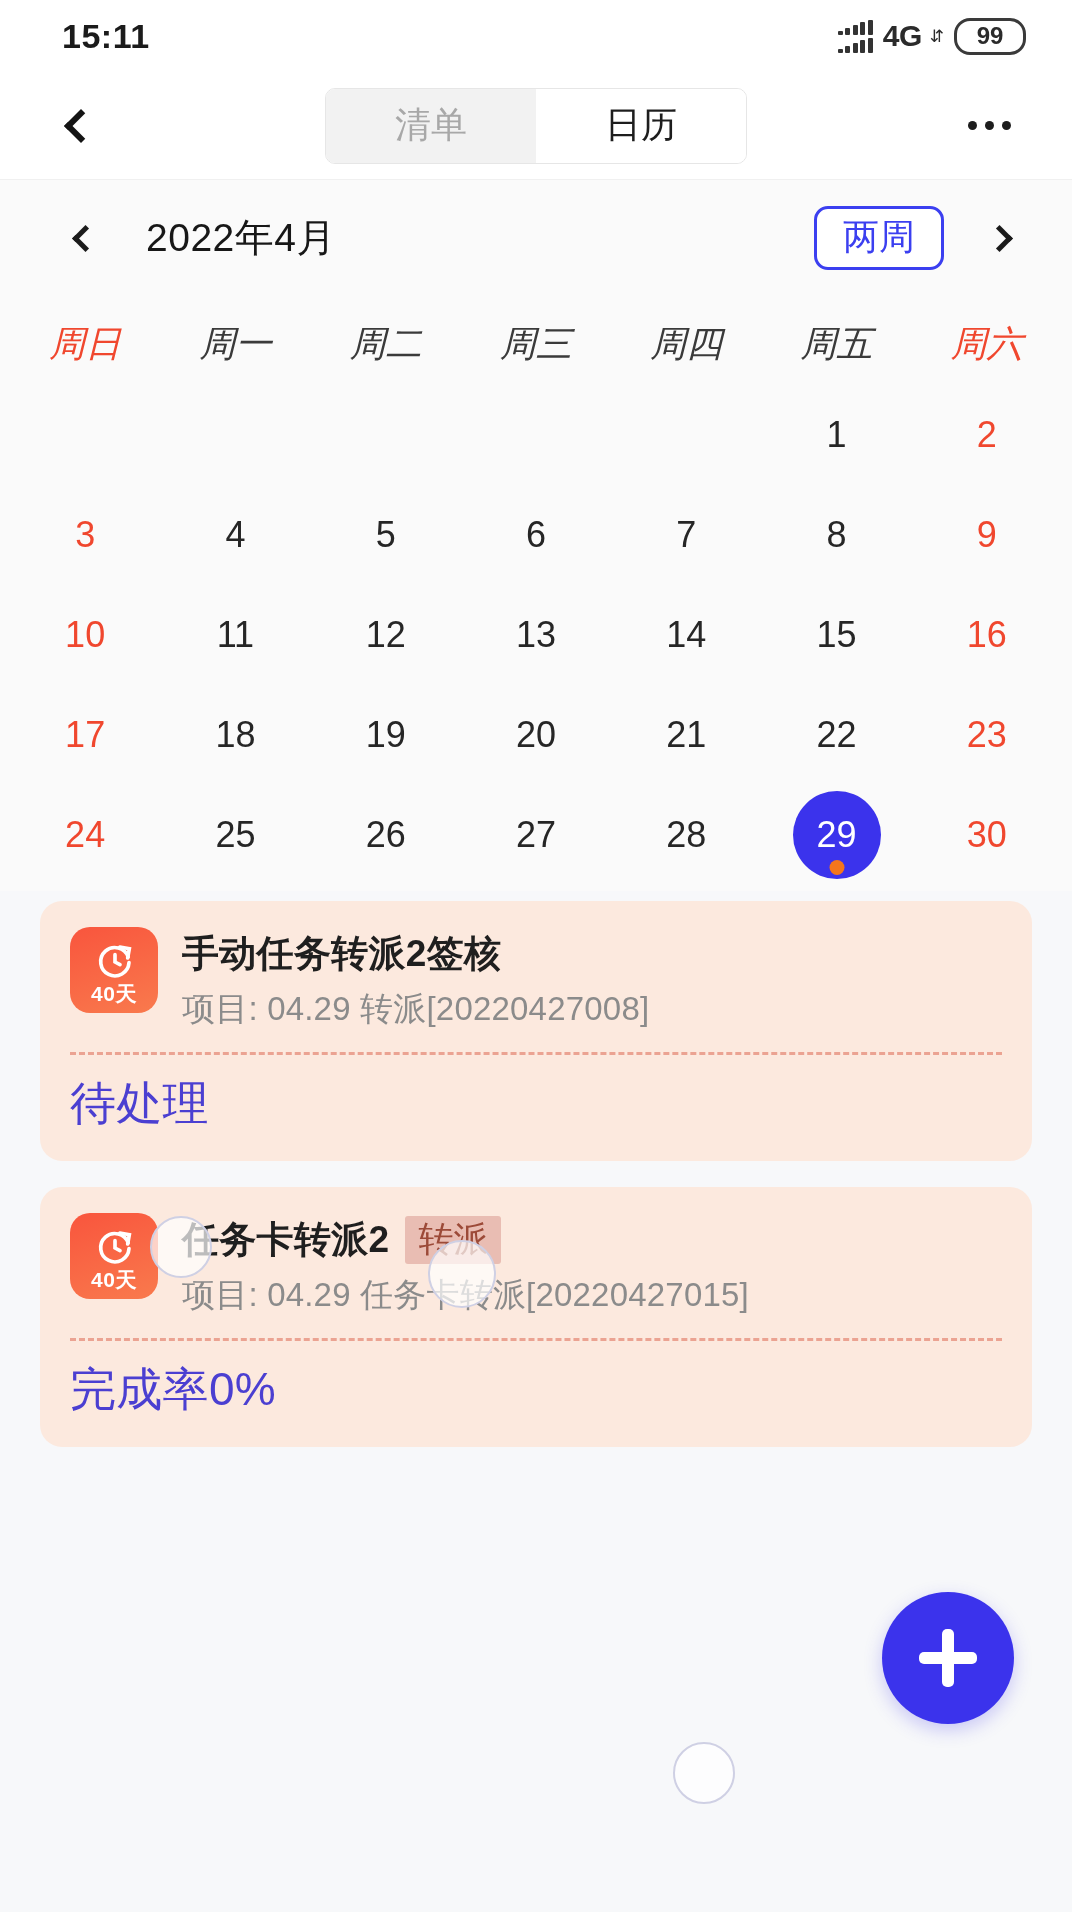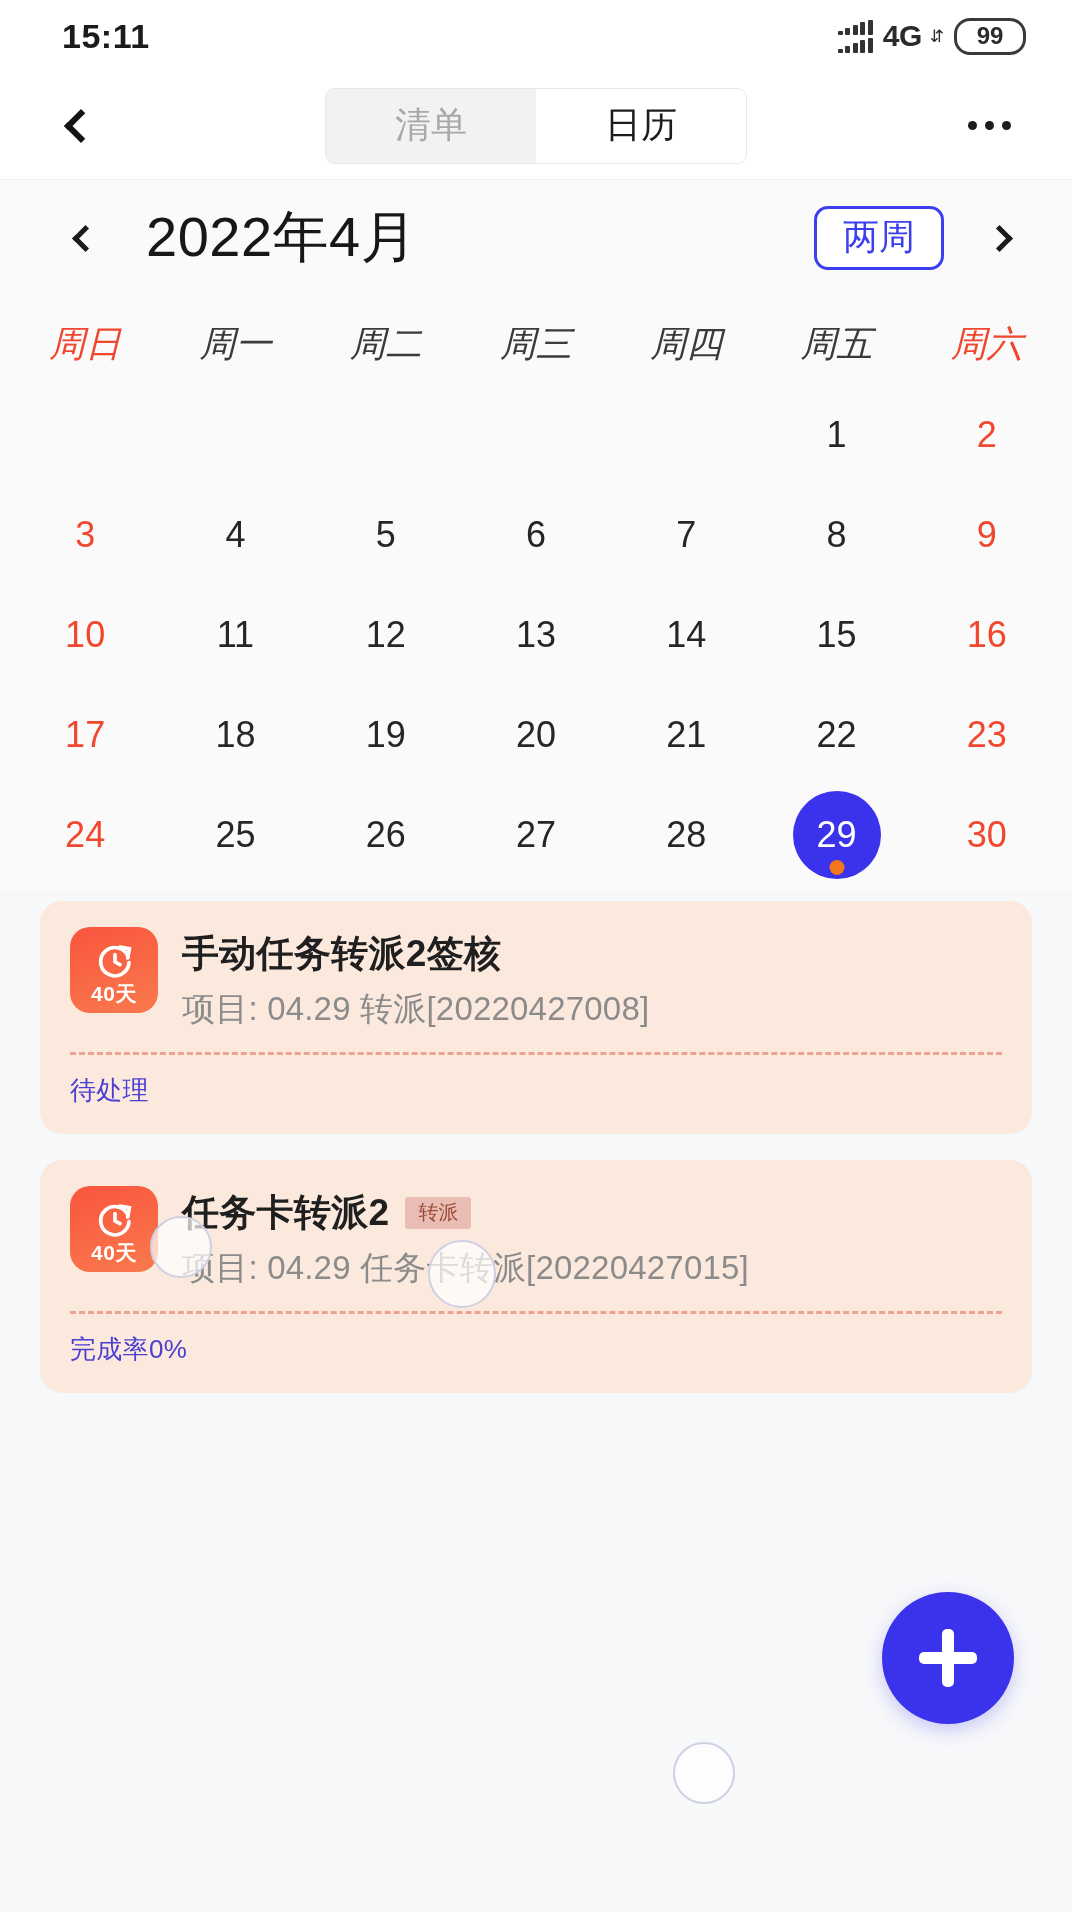--- a/index.html
+++ b/index.html
@@ -127,21 +127,21 @@
   }
   .cal-arrow .a {
     width: 19px; height: 19px;
     border-left: 5px solid #1b1b1b;
     border-bottom: 5px solid #1b1b1b;
   }
   .cal-arrow.prev .a { transform: rotate(45deg); }
   .cal-arrow.next .a { transform: rotate(-135deg); }
   .cal-title {
     margin-left: 34px;
-    font-size: 56px;
+    font-size: 39px;
     color: #171717;
     letter-spacing: 0.5px;
   }
   .cal-range-btn {
     margin-left: auto;
     margin-right: 28px;
     border: 3px solid #3b3ff0;
     color: #3b3ff0;
     border-radius: 14px;
     font-size: 36px;
@@ -248,38 +248,38 @@
   }
   .card-title {
     font-size: 37px;
     font-weight: 700;
     color: #1f1f1f;
     letter-spacing: 0.3px;
   }
   .card-badge {
     background: #e9bdb3;
     color: #9c4a38;
-    font-size: 20px;
+    font-size: 35px;
     padding: 4px 13px 6px 13px;
     border-radius: 3px;
     line-height: 1.1;
   }
   .card-sub {
     margin-top: 8px;
     font-size: 33px;
     color: #8b8b8b;
     letter-spacing: 0.2px;
   }
   .card-divider {
     margin: 20px 0 18px 0;
     border-top: 3px dashed #eba392;
     height: 0;
   }
   .card-status {
-    font-size: 26px;
+    font-size: 46px;
     color: #4b3fd1;
     letter-spacing: 0.3px;
   }
 
   
   .fab {
     position: absolute;
     right: 58px;
     bottom: 188px;
     width: 132px; height: 132px;

